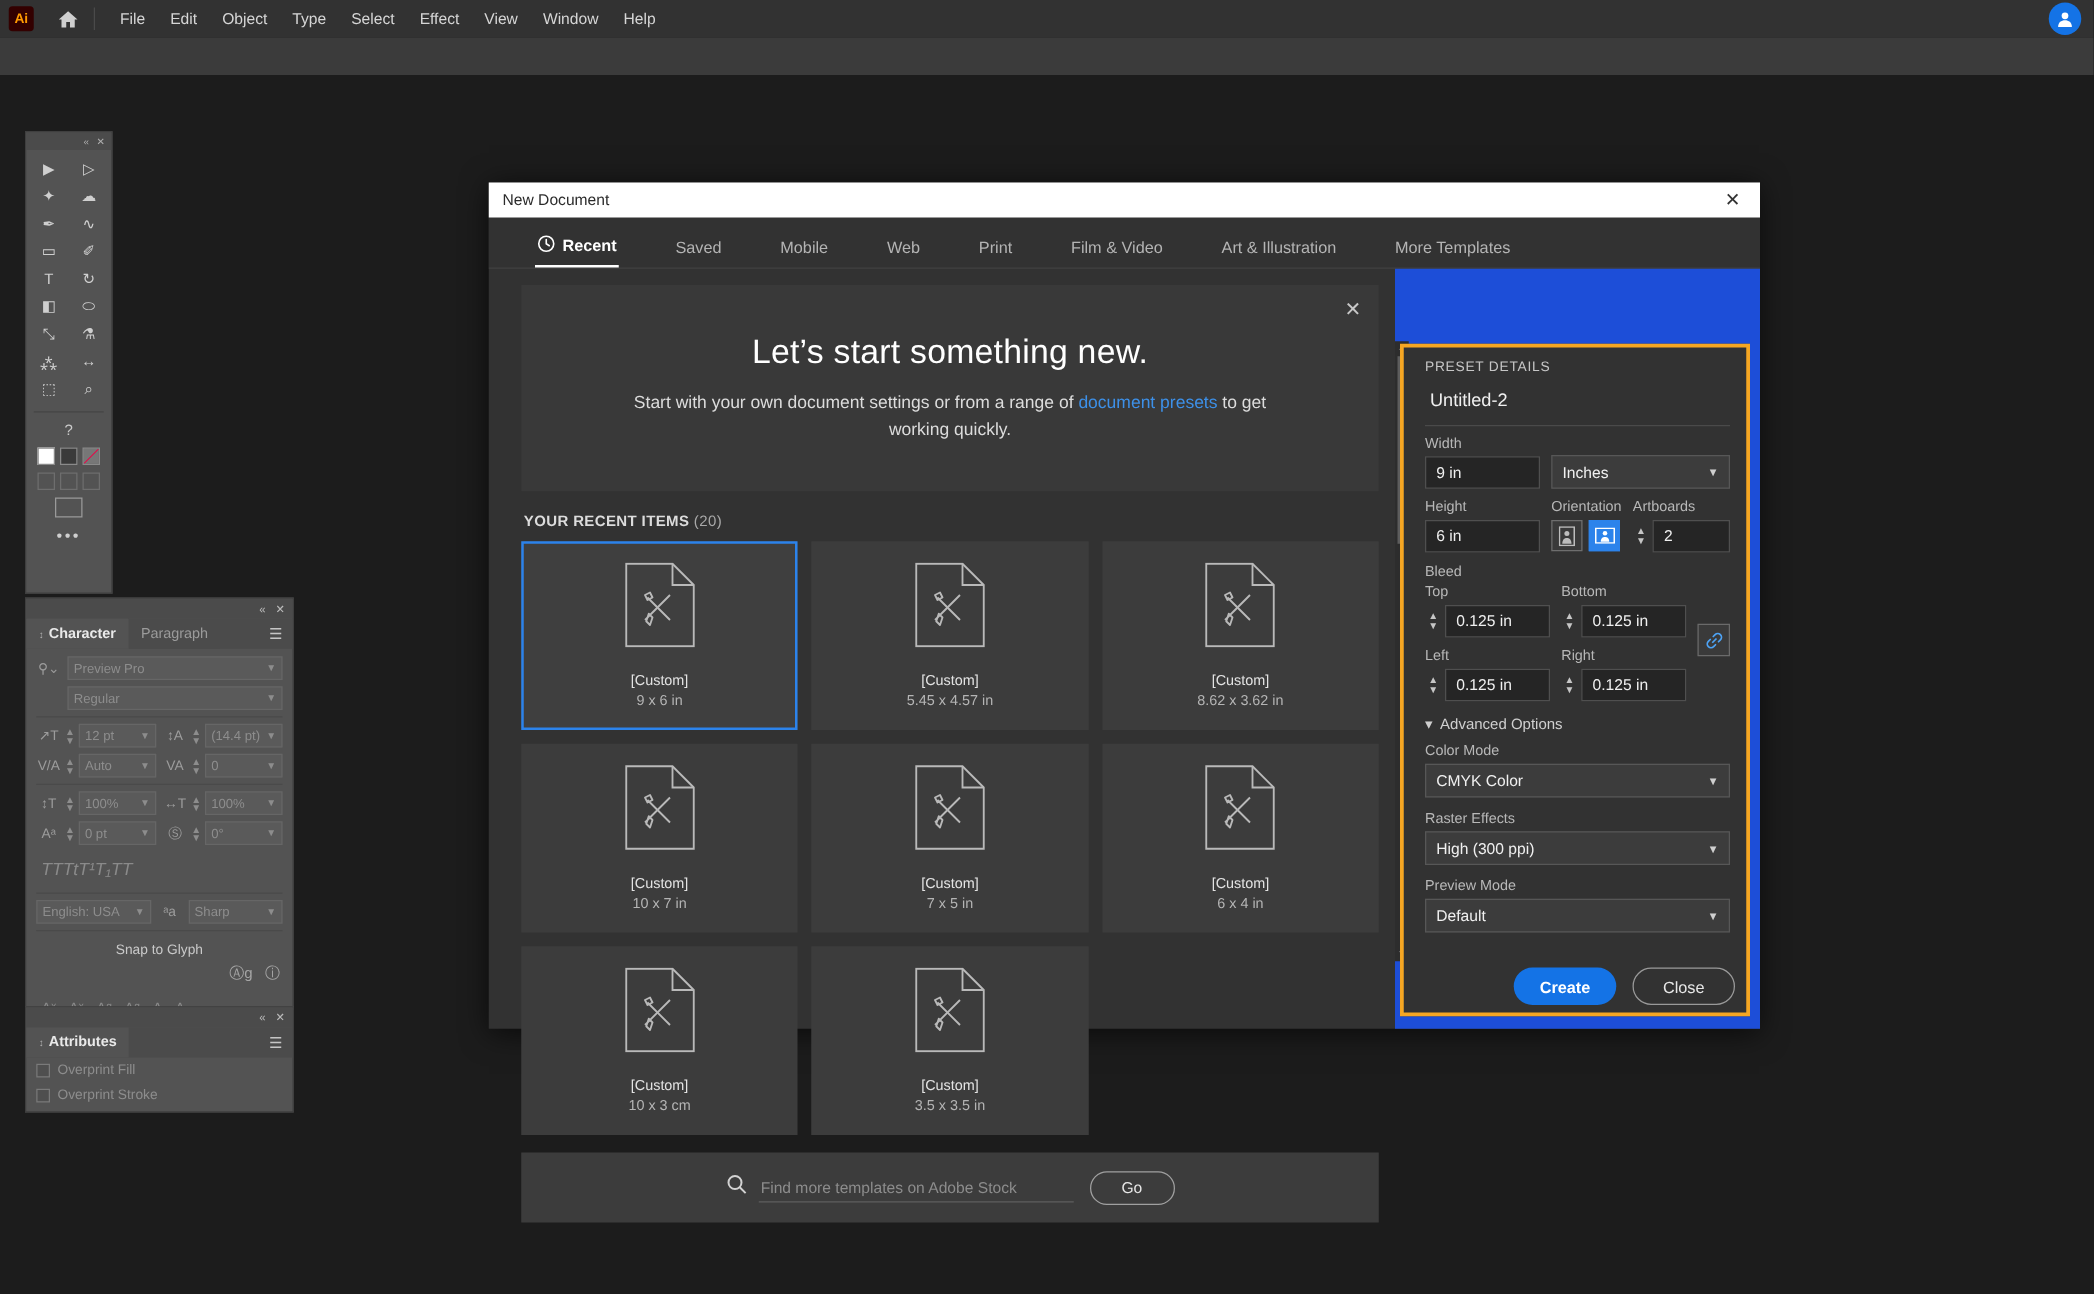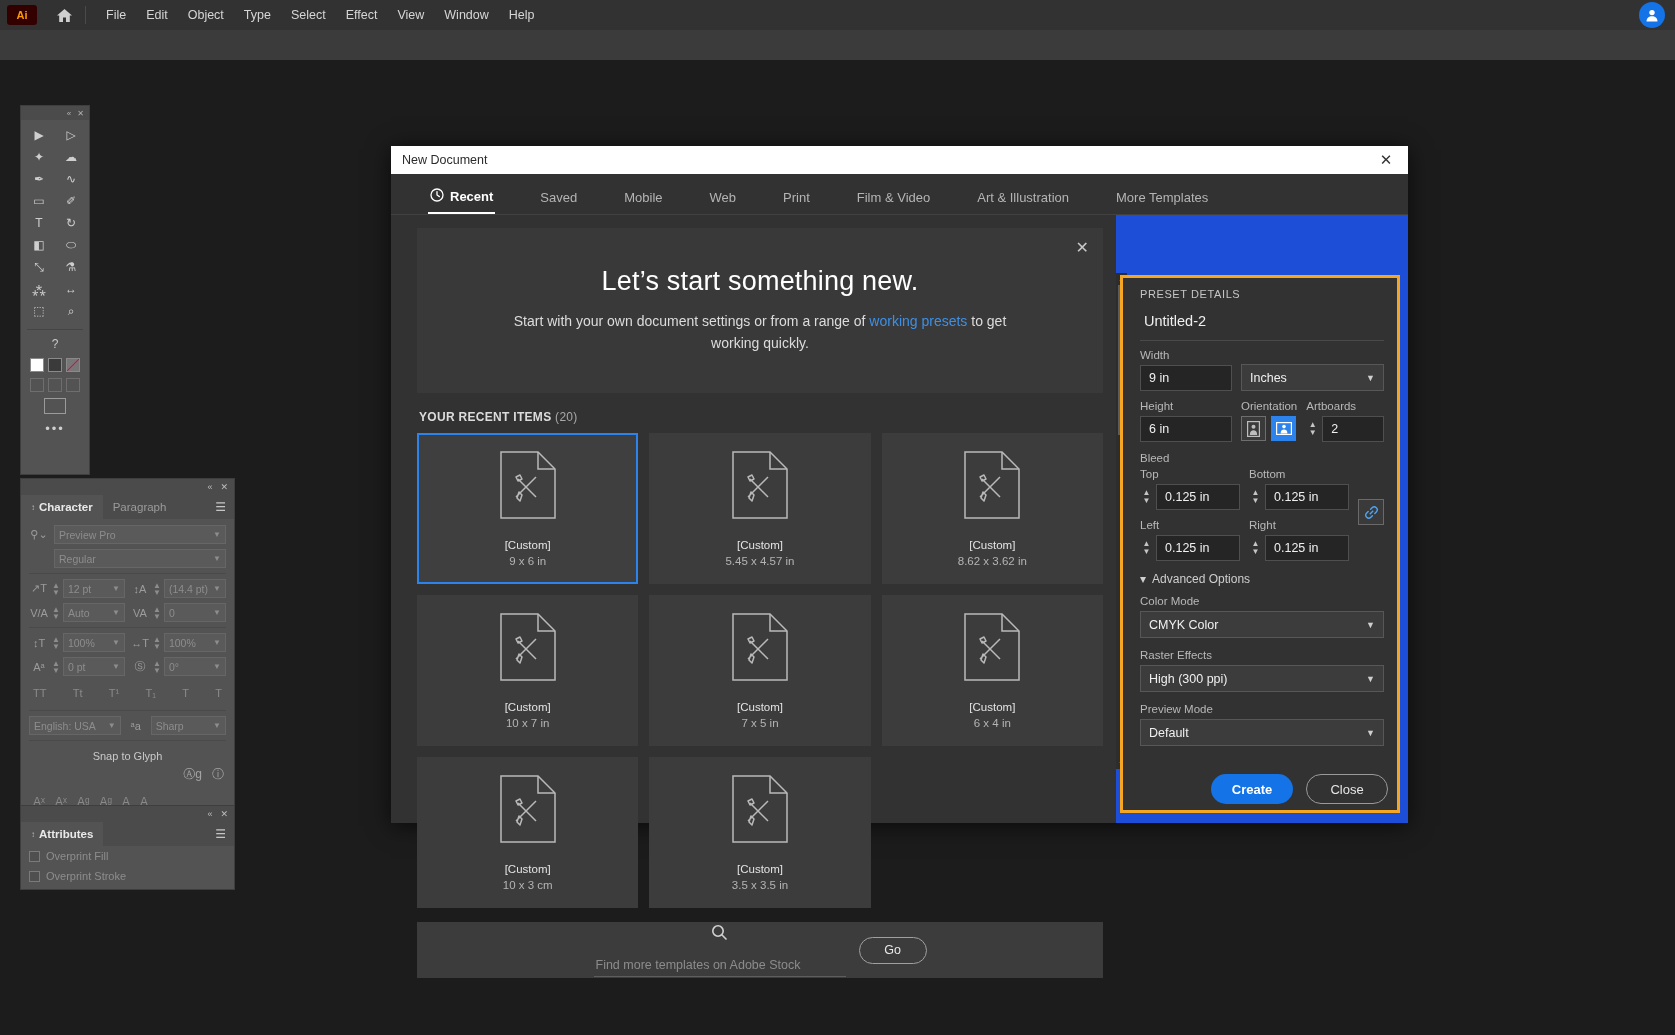--- a/index.html
+++ b/index.html
@@ -11,21 +11,21 @@
     overflow: hidden;
   }
   #root { position: relative; width: 1675px; height: 1035px; background: #1c1c1c; }
 
   
   .menubar {
     position: absolute; left: 0; top: 0; width: 1675px; height: 30px;
     background: #323232; display: flex; align-items: center;
   }
   .ai-logo {
-    width: 30px; height: 20px; margin-left: 7px; border-radius: 3px;
+    width: 20px; height: 20px; margin-left: 7px; border-radius: 3px;
     background: #330000; color: #ff9a00; font-size: 11px; font-weight: bold;
     display: flex; align-items: center; justify-content: center;
     font-family: "Liberation Sans", sans-serif;
   }
   .home-icon { margin-left: 16px; width: 22px; height: 22px; display:flex; align-items:center; justify-content:center; }
   .mb-sep { width:1px; height:18px; background:#4a4a4a; margin: 0 10px; }
   .menu-items { display: flex; align-items: center; }
   .menu-item {
     color: #d6d6d6; font-size: 12.5px; padding: 4px 10px; cursor: default;
     white-space: nowrap;
@@ -74,21 +74,21 @@
   .cp-field {
     flex: 1; height: 19px; background: #5a5a5a; border: 1px solid #666;
     display: flex; align-items: center; padding: 0 4px; color: #8d8d8d; font-size: 10.5px;
     min-width: 0;
   }
   .cp-field .v { flex:1; overflow:hidden; white-space:nowrap; }
   .cp-field .chev { font-size: 8px; color: #8d8d8d; }
   .cp-ico { width: 20px; color: #9c9c9c; font-size: 11px; text-align: center; flex-shrink:0; }
   .cp-stepper { color: #8d8d8d; font-size: 8px; line-height: 7px; flex-shrink:0; }
   .cp-half { display: flex; align-items: center; gap: 3px; width: 50%; }
-  .cp-styles { display: flex; justify-content: space-between; padding: 6px 4px 6px 4px; color: #8a8a8a; font-size: 11px; }
+  .cp-styles { display: flex; justify-content: flex-start; padding: 6px 4px 6px 4px; color: #8a8a8a; font-size: 14px; font-style: italic; }
   .cp-sep { height:1px; background:#4a4a4a; margin: 5px 0; }
   .cp-snap { display:flex; align-items:center; padding: 4px 2px; flex-direction: column; }
   .cp-snap .lbl { color:#c9c9c9; font-size:11px; }
   .cp-snap .icons { margin-left:auto; display:flex; gap:10px; color:#a5a5a5; font-size:12px; }
   .cp-glyphrow { display:flex; gap:10px; padding: 8px 4px; color:#8a8a8a; font-size:12px; }
 
   
   .attr-panel {
     position: absolute; left: 20px; top: 805px; width: 215px; height: 85px;
     background: #535353; border: 1px solid #3e3e3e;
@@ -147,21 +147,21 @@
   }
   .card.selected { border-color: #2c83eb; background: #3f3f3f; }
   .card .thumb { margin-bottom: 16px; }
   .card .nm { color: #e3e3e3; font-size: 11.5px; margin-bottom: 4px; }
   .card .dm { color: #b4b4b4; font-size: 11.5px; }
 
   .stock-bar {
     margin-top: 14px; height: 56px; background: #3c3c3c;
     display: flex; align-items: center; justify-content: center; gap: 13px;
   }
-  .stock-search { display: flex; align-items: center; gap: 9px; flex-direction: column; }
+  .stock-search { display: flex; align-items: center; gap: 9px; }
   .stock-input {
     width: 252px; background: transparent; border: none; border-bottom: 1px solid #5e5e5e;
     color: #cfcfcf; font-size: 12.5px; padding: 4px 2px; outline: none;
     font-family: "Liberation Sans", sans-serif;
   }
   .stock-input::placeholder { color: #8c8c8c; }
   .go-btn {
     width: 68px; height: 27px; border-radius: 14px; border: 1px solid #a0a0a0;
     background: transparent; color: #e8e8e8; font-size: 12.5px; cursor: default;
     font-family: "Liberation Sans", sans-serif;
@@ -554,21 +554,21 @@
         </div>
       </div>
     <div class="dlg-tabrule"></div>
 
     <div class="dlg-main">
 
       <div class="dlg-left">
         <div class="hero">
           <div class="hero-close">✕</div>
           <h1>Let’s start something new.</h1>
-          <p><span>Start with your own document settings or from a range of </span><a href="#">working presets</a><span> to get working quickly.</span></p>
+          <p><span>Start with your own document settings or from a range of </span><a href="#">document presets</a><span> to get working quickly.</span></p>
         </div>
 
         <div class="recent-hdr">
           <span>YOUR RECENT ITEMS</span>
           <span class="cnt">(20)</span>
         </div>
 
         <div class="card-grid" id="card-grid">
             <div class="card selected">
               <div class="thumb"><svg width="56" height="68" viewBox="0 0 56 68">

